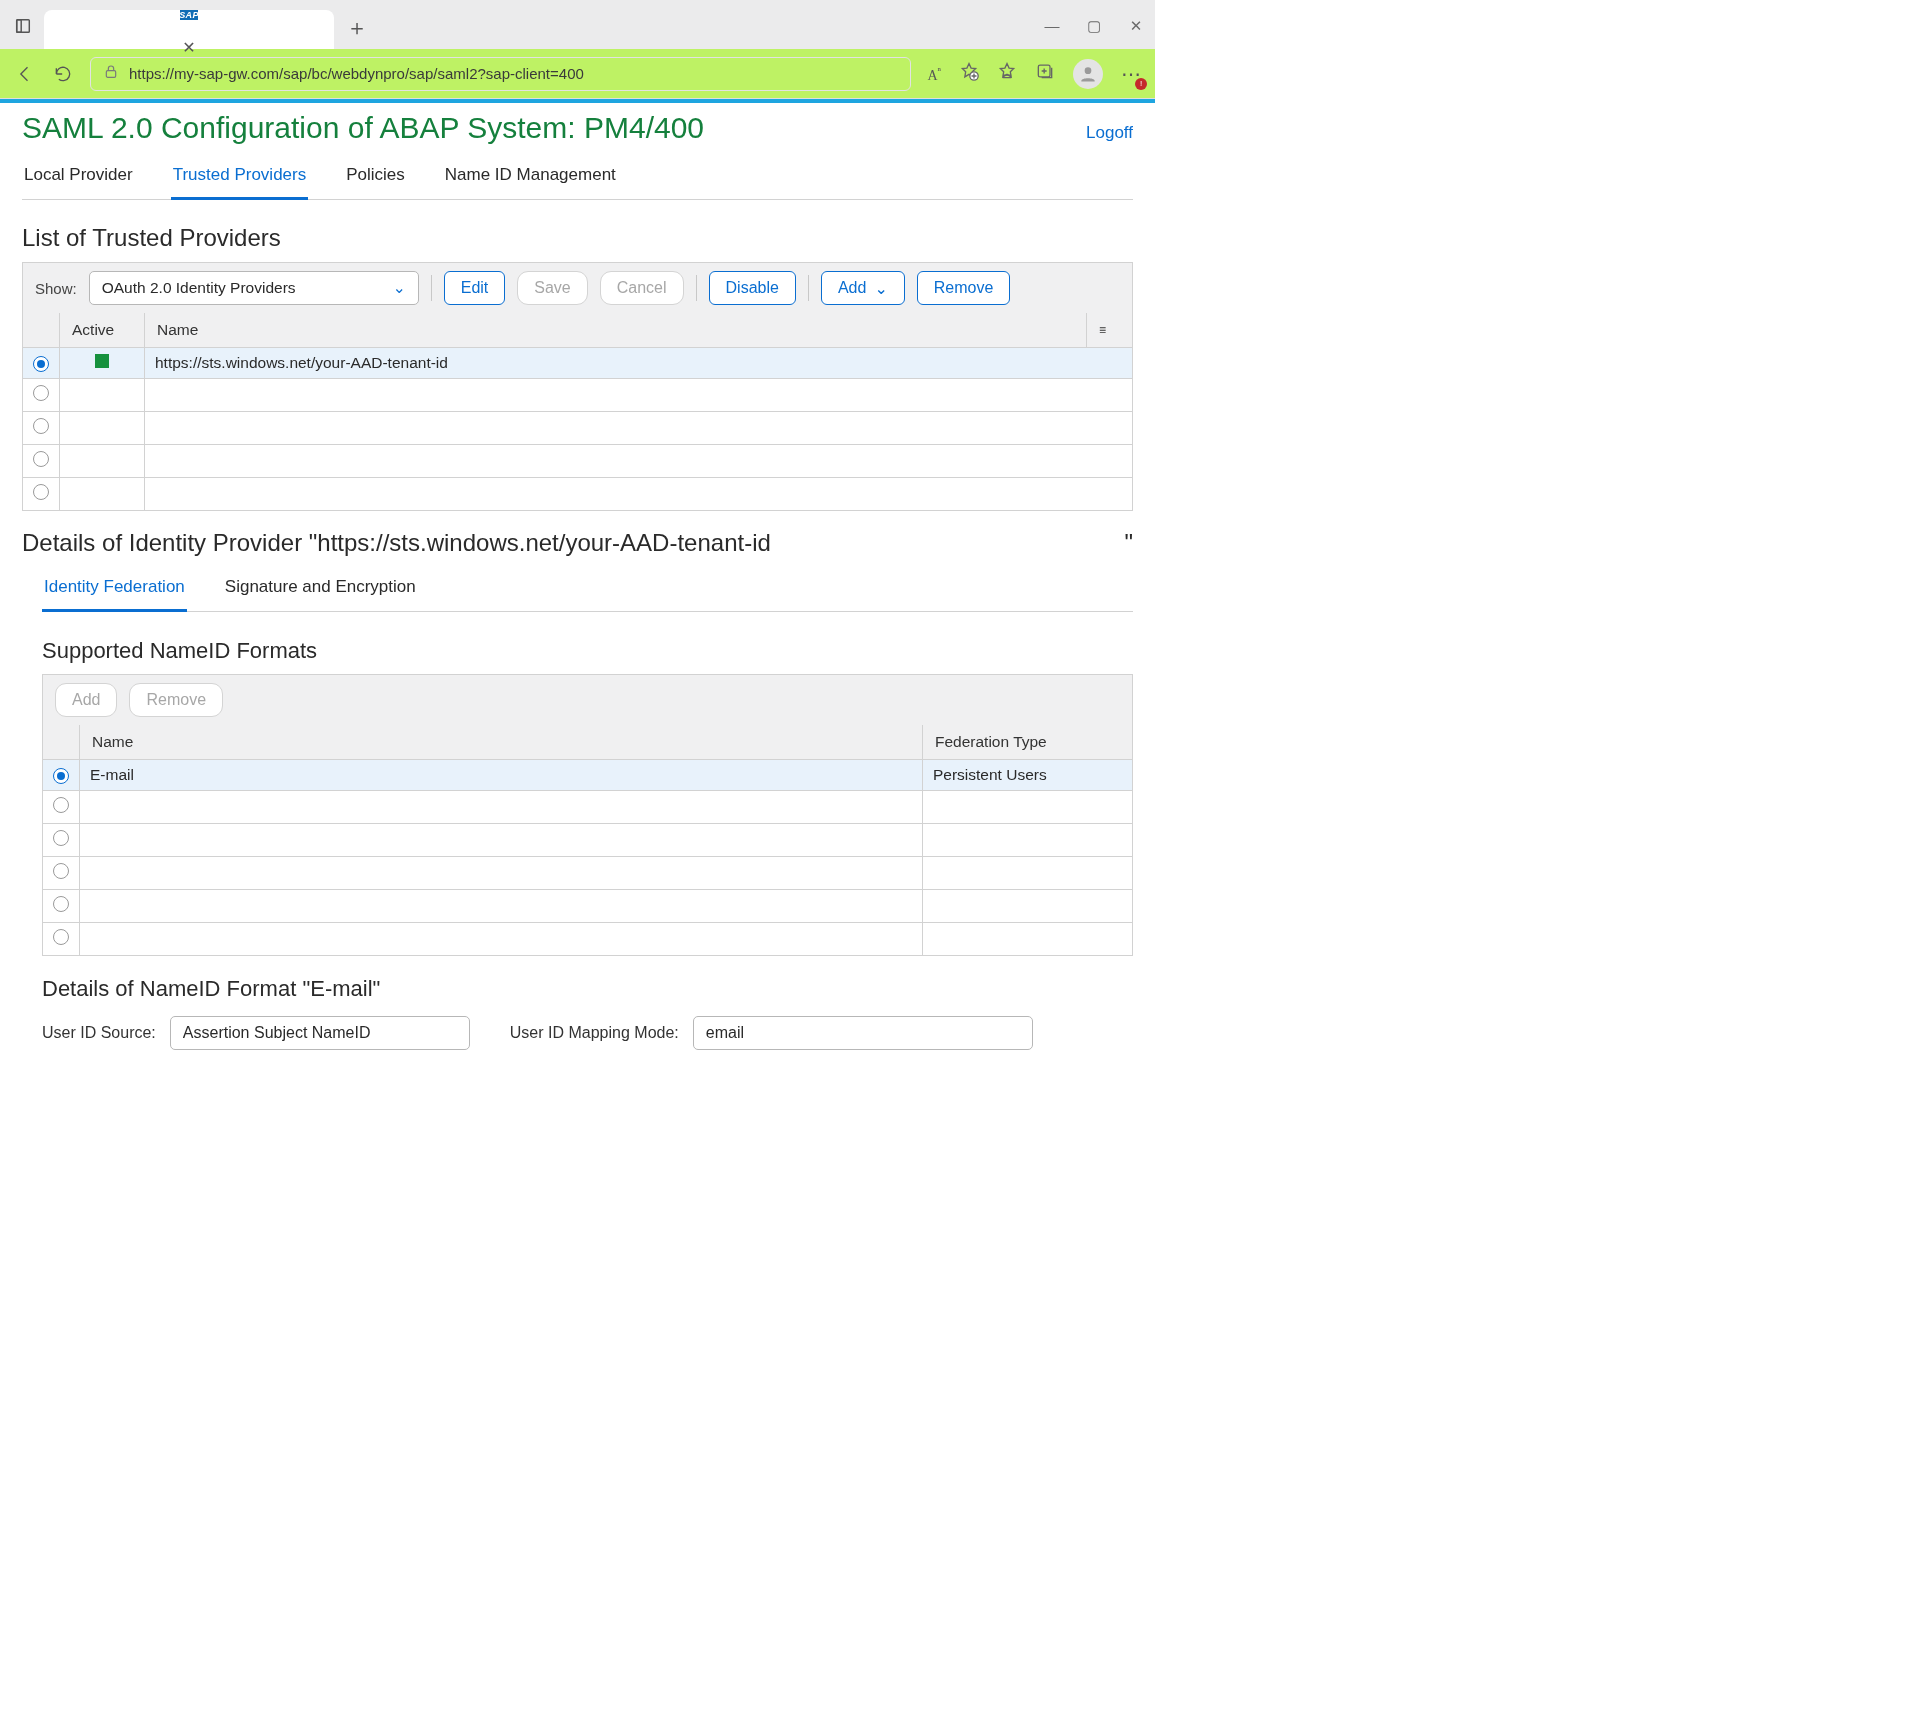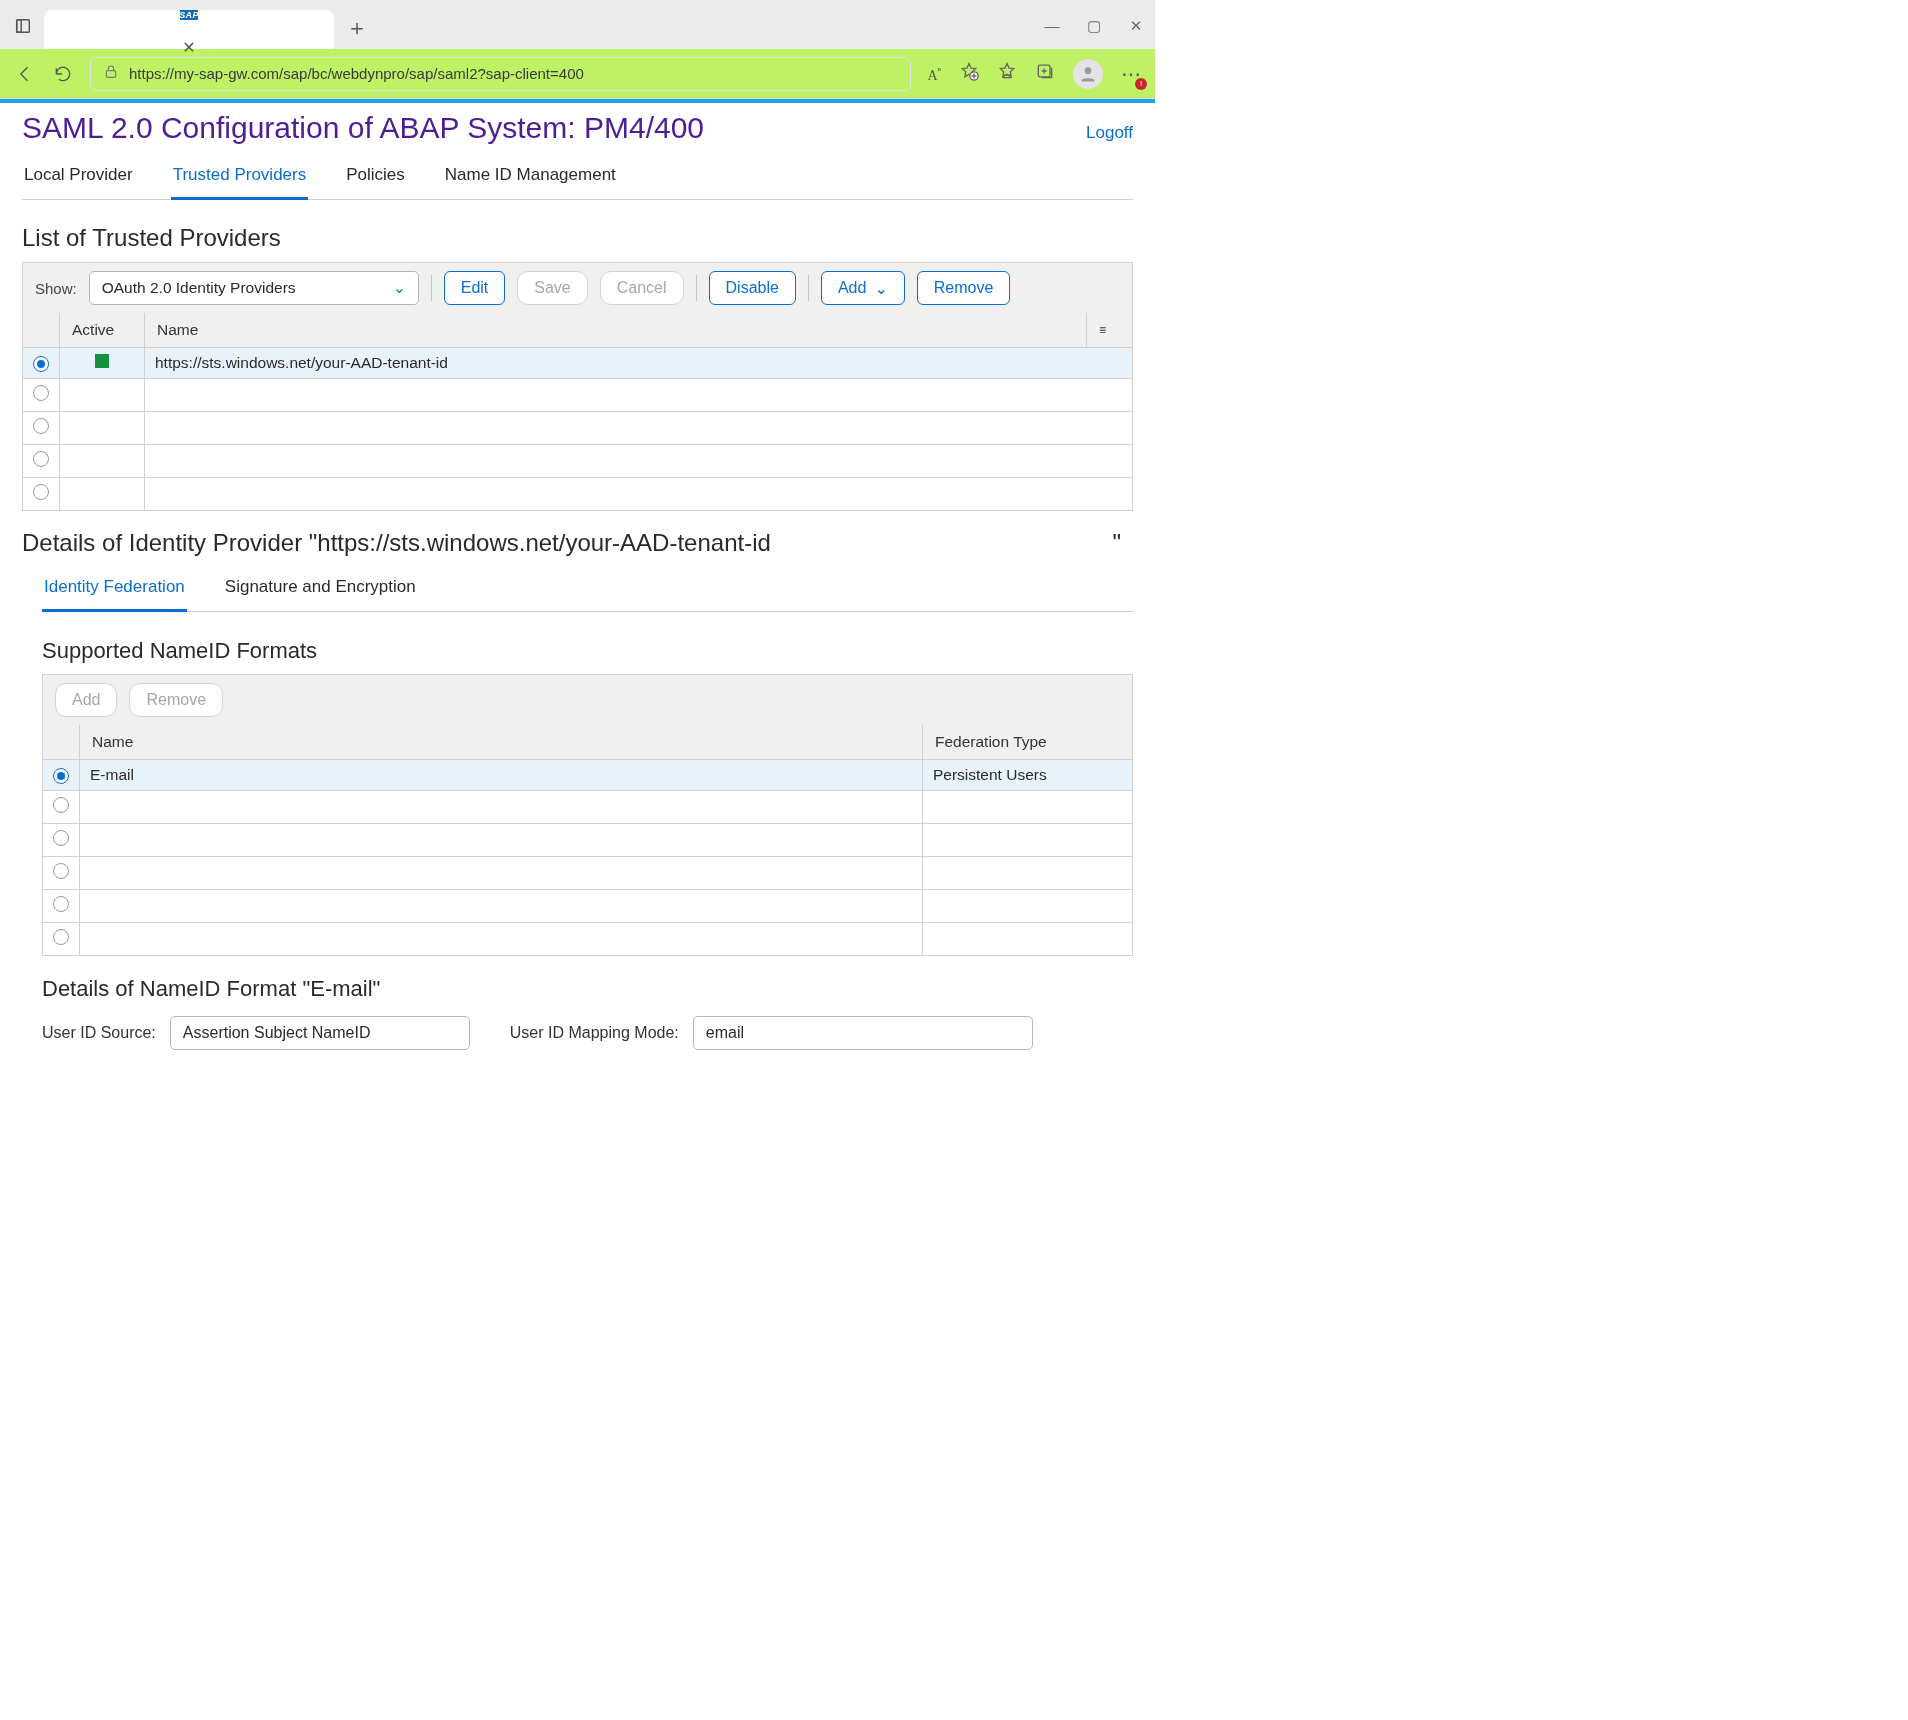--- a/index.html
+++ b/index.html
@@ -87,37 +87,37 @@
   .avatar { width:30px;height:30px;border-radius:50%;background:#e4e4e4;display:flex;align-items:center;justify-content:center;color:#8c8c8c;}
   .dots { position:relative; font-size:20px;}
   .dots .badge{position:absolute;bottom:-4px;right:-6px;width:12px;height:12px;border-radius:50%;background:#c5292b;color:#fff;font-size:8px;display:flex;align-items:center;justify-content:center;}
 
   
   .blue-line { height:4px; background:#1ea5e0; width:100%;}
 
   
   .app-area { padding: 4px 22px 18px 22px; }
   .app-title-row { display:flex; align-items:baseline;}
-  .app-title { font-size:30px; color:#4c1d95; margin:4px 0 2px 0; font-weight:400;}
+  .app-title { font-size:30px; color:#15803d; margin:4px 0 2px 0; font-weight:400;}
   .logoff { color:var(--blue-text); font-size:17px; text-decoration:none; margin-left:auto;}
   .top-tabs {
     display:flex; gap:36px; border-bottom:1px solid var(--grey-border);
     margin-top:8px;
   }
   .top-tab {
     padding:10px 2px 12px;
     font-size:17px; color:#2a2a2a;
     cursor:pointer;
     border-bottom:3px solid transparent;
     margin-bottom:-1px;
   }
   .top-tab.active { color:var(--tab-active); border-bottom-color:var(--tab-active);}
 
   
-  .section-title { font-size:24px; color:#2a2a2a; margin:24px 12px 10px 0; font-weight:400;}
+  .section-title { font-size:24px; color:#2a2a2a; margin:24px 0 10px 0; font-weight:400;}
 
   
   .toolbar {
     background:var(--light-grey);
     border:1px solid var(--grey-border);
     border-bottom:none;
     display:flex; align-items:center;
     padding:8px 12px;
     gap:12px;
   }

